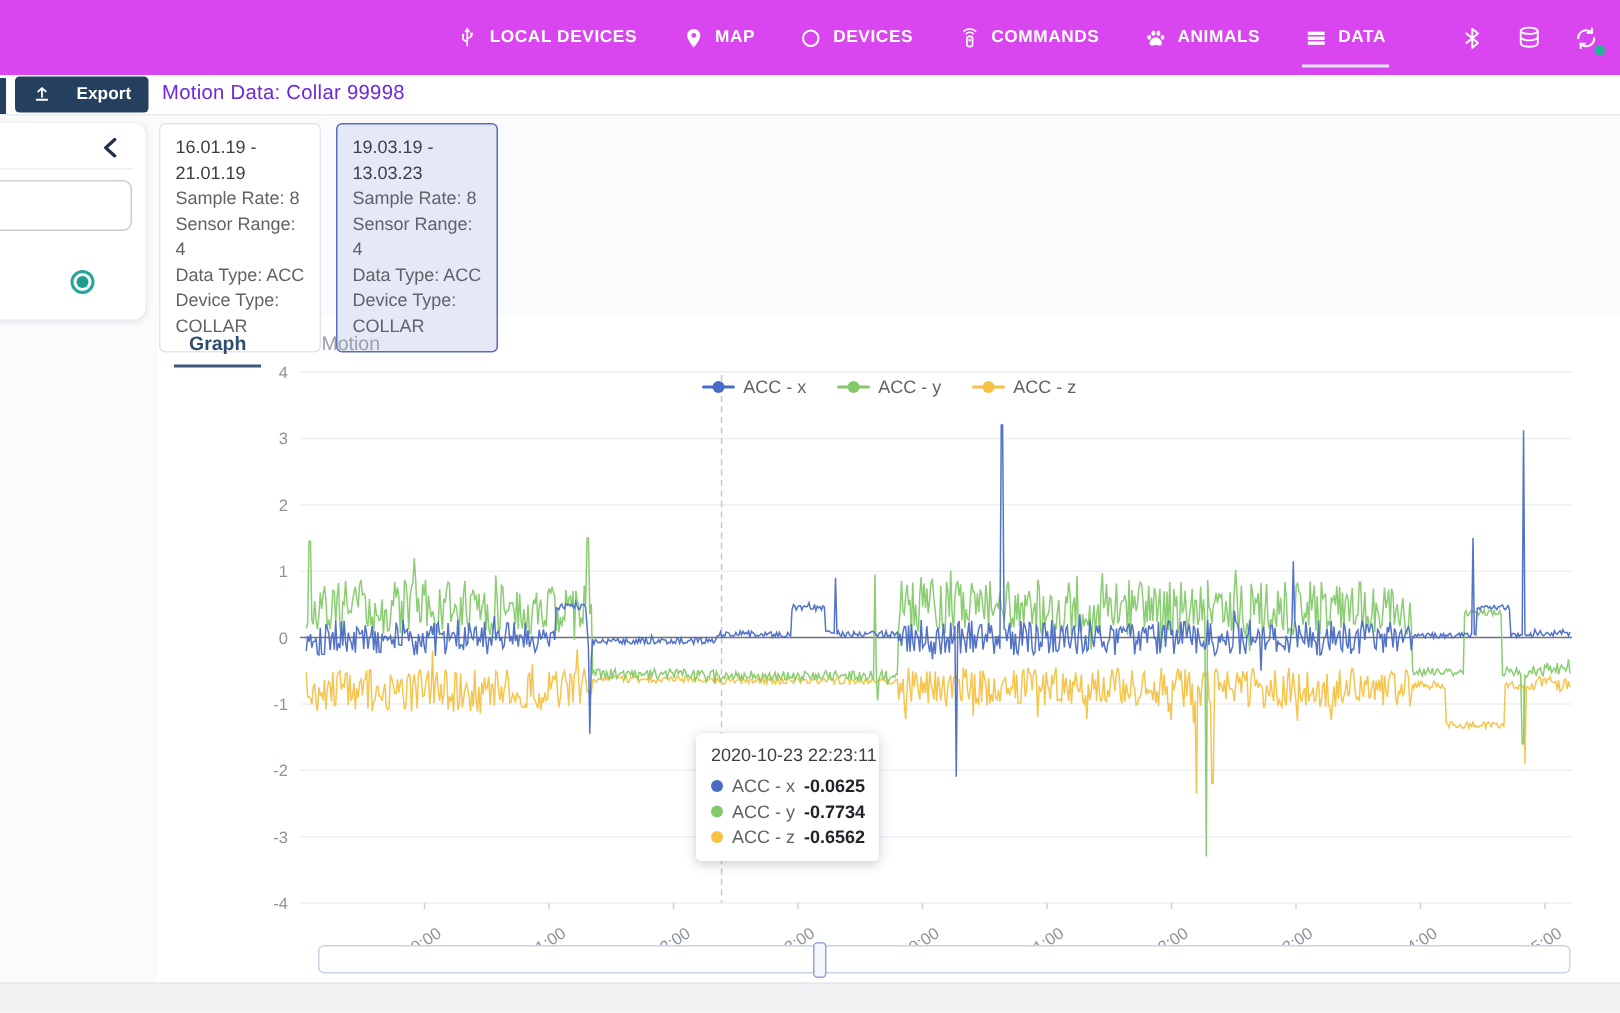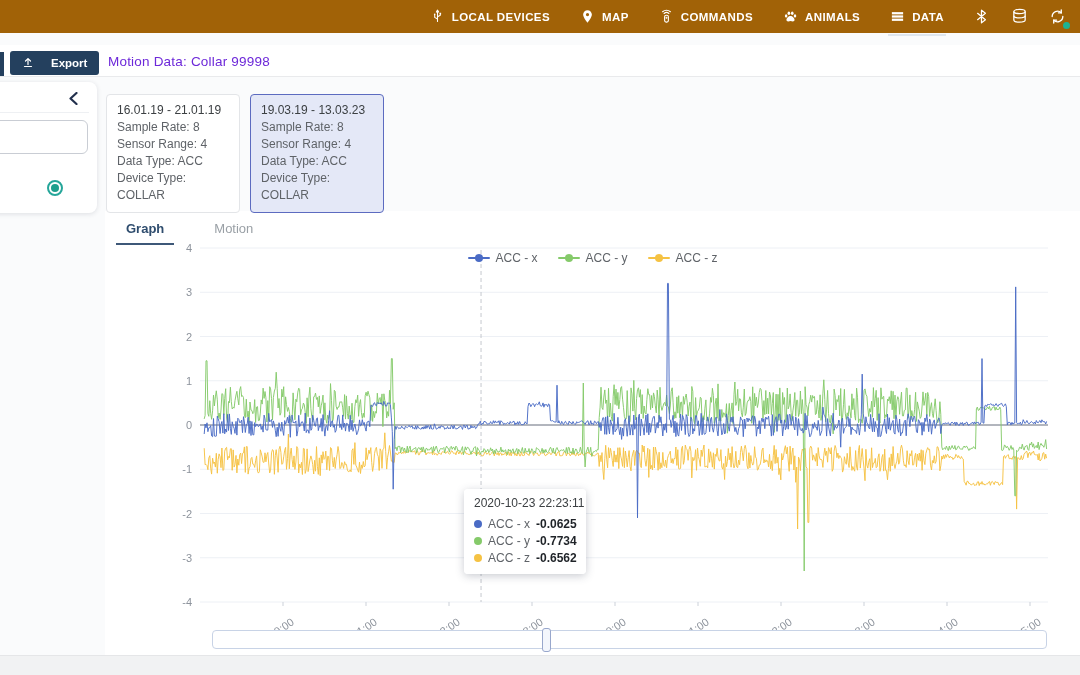--- a/index.html
+++ b/index.html
@@ -1,22 +1,22 @@
 <!DOCTYPE html>
 <html><head>
 <meta charset="utf-8">
 <style>
   * { margin:0; padding:0; box-sizing:border-box; }
   html,body { width:1080px; height:675px; overflow:hidden;
     font-family:"Liberation Sans", sans-serif; background:#fafbfc; }
 
   
-  .navbar { position:absolute; left:0; top:0; width:1080px; height:33px;
-    background:#a16207; display:flex; align-items:center; justify-content:flex-end;
-    padding-right:8px; z-index:30; }
+  .navbar { position:absolute; left:0; top:0; width:1080px; height:50px;
+    background:#d946ef; display:flex; align-items:center; justify-content:flex-end;
+    padding-right:8px; z-index:30;gap:20px; }
   .nav-items { display:flex; align-items:center; gap:30px; margin-right:26px; }
   .nav-item { display:flex; align-items:center; gap:7px; color:#fff; font-size:11.5px;
     letter-spacing:.4px; font-weight:600; cursor:pointer; position:relative; height:45px; }
   .nav-item svg { width:15px; height:15px; display:block; }
   .nav-item.active::after { content:""; position:absolute; left:-2px; right:-2px; bottom:3px;
     height:2px; background:#dfe6ee; }
   .nav-iconbtns { display:flex; align-items:center; gap:16px; padding-right:4px; }
   .nav-iconbtn { position:relative; width:22px; height:22px; display:flex;
     align-items:center; justify-content:center; cursor:pointer; }
   .nav-iconbtn svg { width:17px; height:17px; display:block; }
@@ -44,22 +44,22 @@
   .sidebar-input { position:absolute; left:-14px; top:38px; width:114px; height:34px;
     border:1px solid #c9cdd4; border-radius:6px; background:#fff; font-size:12px;
     padding:0 8px; font-family:"Liberation Sans", sans-serif; }
   .radio { position:absolute; right:34px; top:98px; width:16px; height:16px;
     border:2px solid #26a69a; border-radius:50%; display:flex; align-items:center;
     justify-content:center; cursor:pointer; background:#fff; }
   .radio-inner { width:8px; height:8px; border-radius:50%; background:#1d9f8d; }
 
   
   .cards { position:absolute; left:106px; top:82px; display:flex; gap:10px; z-index:10; }
-  .card { width:134px; padding:7px 10px 8px 10px; border-radius:4px; background:#fff;
-    border:1px solid #e3e5e8; font-size:12px; line-height:1.42; color:#5f6368; cursor:pointer;margin-top:12px; }
+  .card { width:108px; padding:7px 10px 8px 10px; border-radius:4px; background:#fff;
+    border:1px solid #e3e5e8; font-size:12px; line-height:1.42; color:#5f6368; cursor:pointer; }
   .card .card-range { color:#3c4043; }
   .card.selected { background:#e4e8f7; border:1.5px solid #5c6bc0; }
 
   
   .tabs { position:absolute; left:116px; top:178px; display:flex; gap:30px; z-index:10;margin-top:37px; }
   .tab { font-size:13px; padding:6px 10px 9px 10px; color:#9aa0a6; cursor:pointer; position:relative; }
   .tab.active { color:#2f4d6e; font-weight:600; }
   .tab.active::after { content:""; position:absolute; left:0; right:0; bottom:0; height:2px;
     background:#3e5878; }
 
@@ -112,20 +112,28 @@
         </span>
         <span>LOCAL DEVICES</span>
       </div>
       <div class="nav-item">
         <span style="display: flex;">
           <svg viewBox="0 0 24 24" fill="#fff" style="width: 15px; height: 15px;">
             <path d="M12 2c-3.9 0-7 3.1-7 6.9C5 14 12 22 12 22s7-8 7-13.1C19 5.1 15.9 2 12 2zm0 9.5a2.6 2.6 0 1 1 0-5.2 2.6 2.6 0 0 1 0 5.2z"></path>
           </svg>
         </span>
         <span>MAP</span>
+      </div>
+      <div class="nav-item">
+        <span style="display: flex;">
+          <svg viewBox="0 0 24 24" fill="none" stroke="#fff" stroke-width="2.1" style="width: 15px; height: 15px;">
+            <circle cx="12" cy="12" r="8.2"></circle>
+          </svg>
+        </span>
+        <span>DEVICES</span>
       </div>
       <div class="nav-item">
         <span style="display: flex;">
           <svg viewBox="0 0 24 24" fill="none" stroke="#fff" stroke-width="1.8" stroke-linecap="round" style="width: 15px; height: 15px;">
             <rect x="9" y="10" width="6" height="11" rx="2.5"></rect>
             <circle cx="12" cy="14" r="0.6" fill="#fff"></circle>
             <path d="M8.2 7.2a5.4 5.4 0 0 1 7.6 0"></path>
             <path d="M5.8 4.4a9 9 0 0 1 12.4 0"></path>
           </svg>
         </span>

